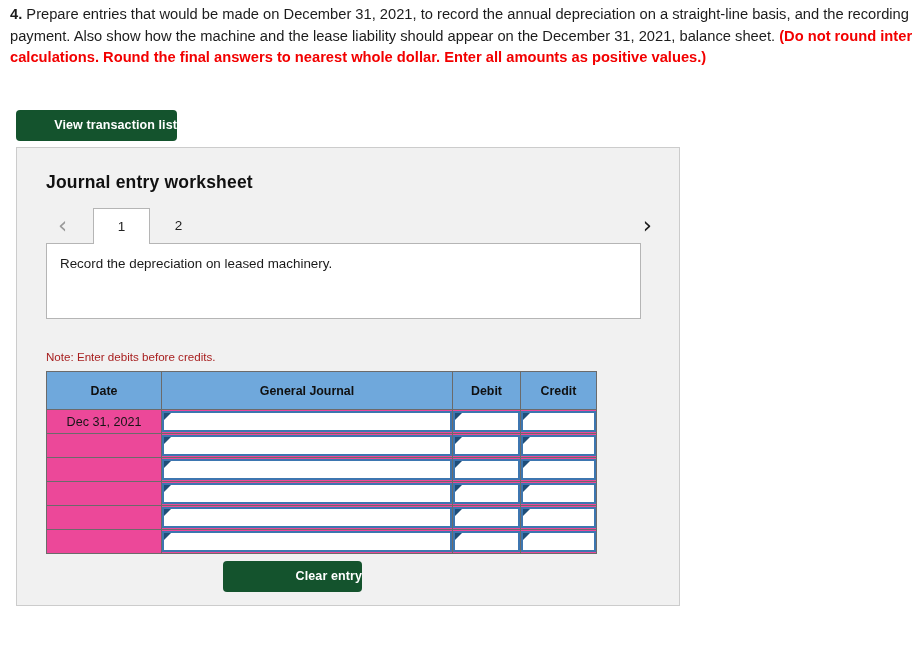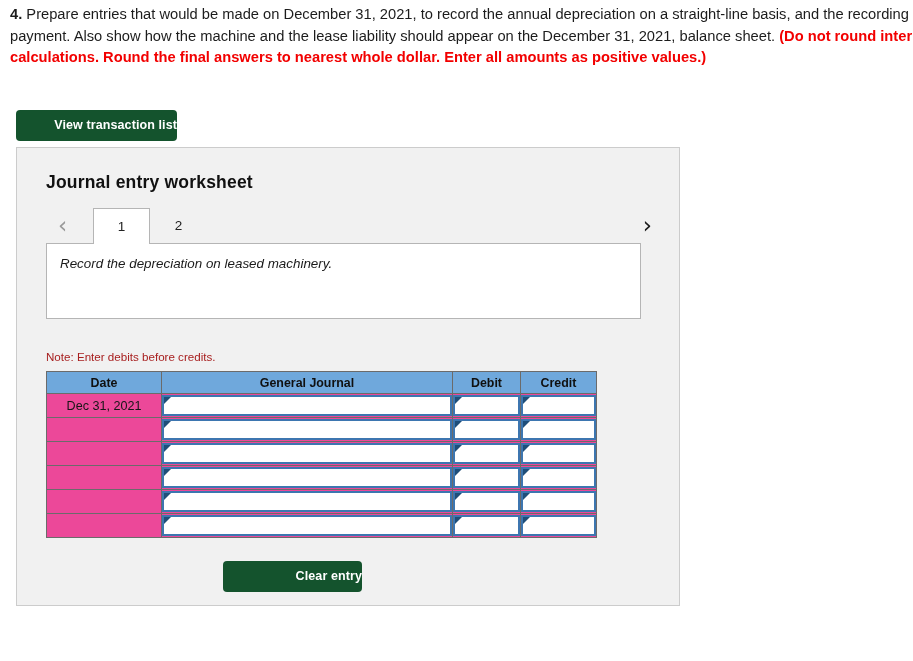--- a/index.html
+++ b/index.html
@@ -144,21 +144,20 @@
     background: #ffffff;
     border: 1px solid #b5b5b5;
     box-sizing: border-box;
   }
   .instruction-text {
     position: absolute;
     left: 13px;
     top: 12px;
     font-size: 13.4px;
     color: #1a1a1a;
-    font-style: italic;
   }
 
   .note {
     position: absolute;
     left: 29px;
     top: 202px;
     font-size: 11.6px;
     color: #a82020;
   }
 
@@ -172,21 +171,21 @@
     table-layout: fixed;
     background: #ffffff;
   }
   .jtable th {
     background: #6fa8dc;
     border: 1px solid #6b6b6b;
     font-size: 12.4px;
     font-weight: bold;
     color: #101010;
     height: 21px;
-    padding: 0;
+    padding: 8px;
     text-align: center;
   }
   .jtable td {
     padding: 0;
     height: 23px;
     border: 1px solid #6b6b6b;
     background: #ec4899;
   }
   .col-date  { width: 115px; }
   .col-gj    { width: 291px; }

